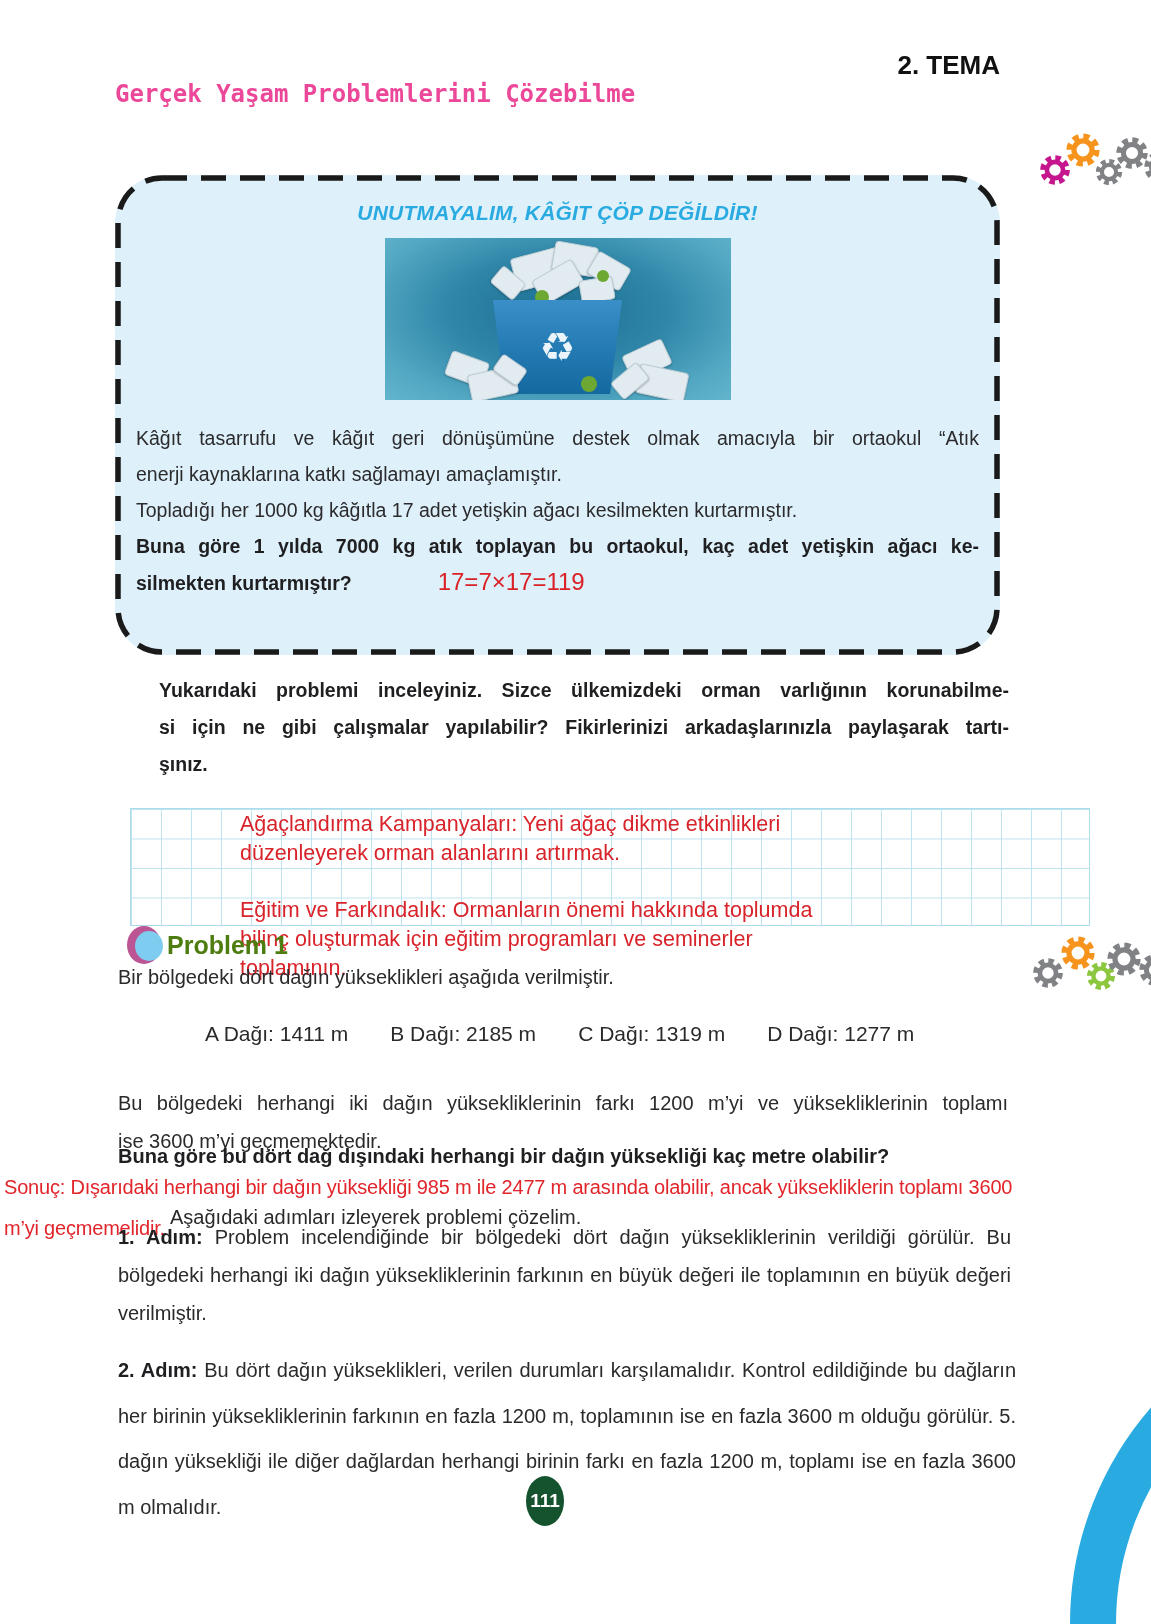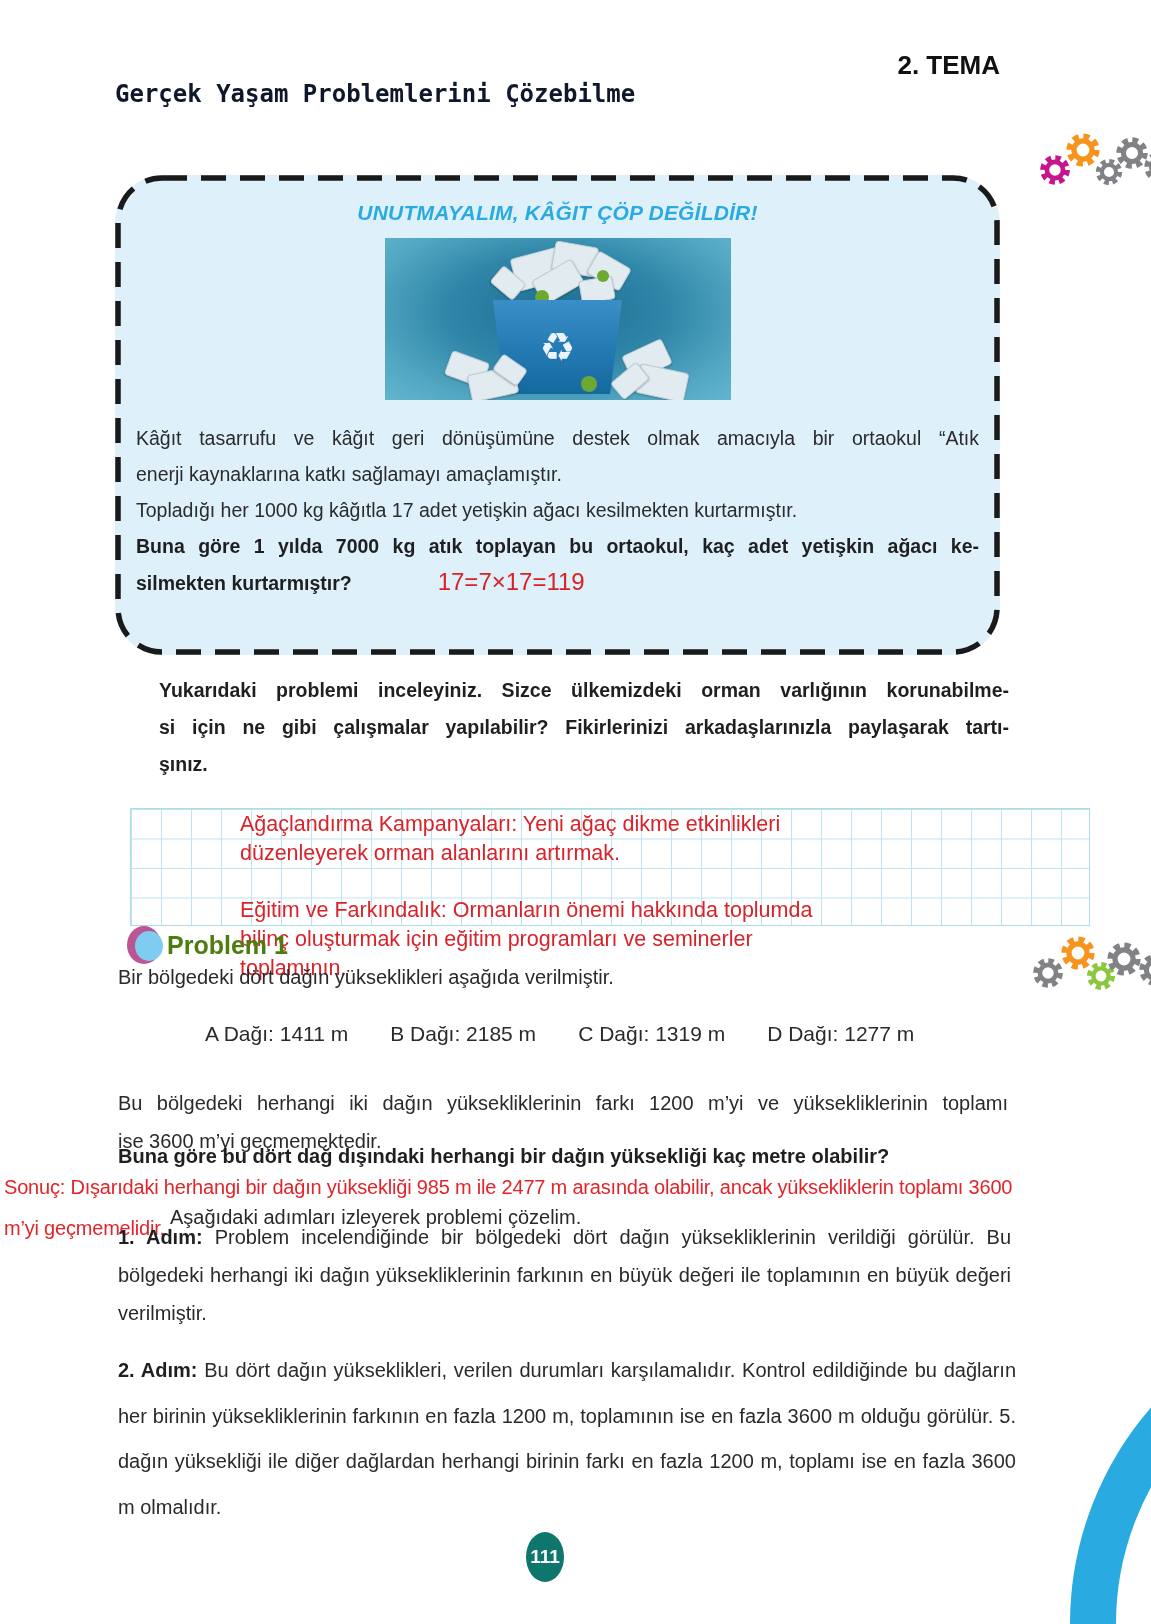--- a/index.html
+++ b/index.html
@@ -5,21 +5,21 @@
   * { margin:0; padding:0; box-sizing:border-box; }
   html,body{ background:#ffffff; }
   .page{
     position:relative; width:1151px; height:1624px; overflow:hidden;
     background:#ffffff; font-family:"Liberation Sans", sans-serif; color:#2a2a2d;
   }
   
   .tema{ position:absolute; top:50px; right:151px; font-size:26px; font-weight:bold; color:#111; }
   .section-title{
     position:absolute; left:115px; top:80px;
-    font-family:"DejaVu Sans Mono", monospace; font-weight:bold; font-size:24px; color:#0f172a;
+    font-family:"DejaVu Sans Mono", monospace; font-weight:bold; font-size:24px; color:#ec4899;
   }
   
   .gears{ position:absolute; }
   .gears svg{ position:absolute; }
   
   .infobox{
     position:absolute; left:115px; top:155px; width:885px; height:480px;
     background:#def0f9; border-radius:48px;margin-top:20px;
   }
   .infobox .dash{ position:absolute; left:0; top:0; pointer-events:none; }
@@ -67,22 +67,22 @@
   .bold-q{ position:absolute; left:118px; top:1145px; font-size:20px; font-weight:bold; color:#1f1f22; white-space:nowrap; }
   .sonuc{ position:absolute; left:4px; top:1167px; color:#e1252b; font-size:20px; line-height:41px; letter-spacing:-.2px; }
   .sonuc div{ white-space:nowrap; }
   .steps-intro{ position:absolute; left:170px; top:1206px; font-size:20px; }
   .step{ position:absolute; left:118px; font-size:20px; text-align:justify; }
   .step b{ color:#1f1f22; }
   .step1{ top:1218px; width:893px; line-height:38px; }
   .step2{ top:1348px; width:898px; line-height:45.5px; }
   
   .page-badge{
-    position:absolute; left:526px; top:1532px; width:38px; height:50px; border-radius:50%;
-    background:#0f766e; color:#fff; font-weight:bold; font-size:19px;
+    position:absolute; left:526px; top:1476px; width:38px; height:50px; border-radius:50%;
+    background:#14532d; color:#fff; font-weight:bold; font-size:19px;
     display:flex; align-items:center; justify-content:center;
   }
   .arc{
     position:absolute; left:1070px; top:1294px; width:660px; height:660px;
     border:46px solid #29abe2; border-radius:50%;
   }
 </style>
 </head>
 <body>
 

